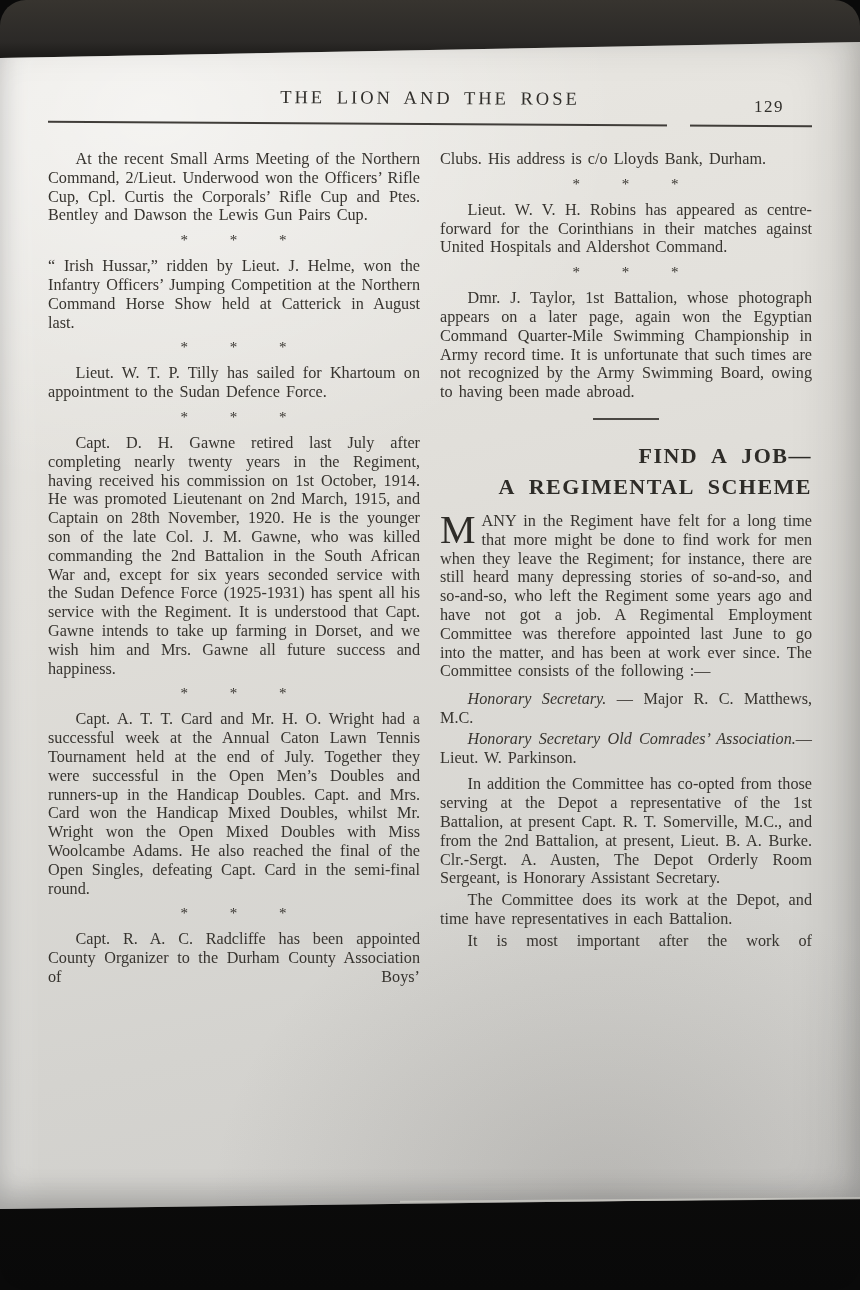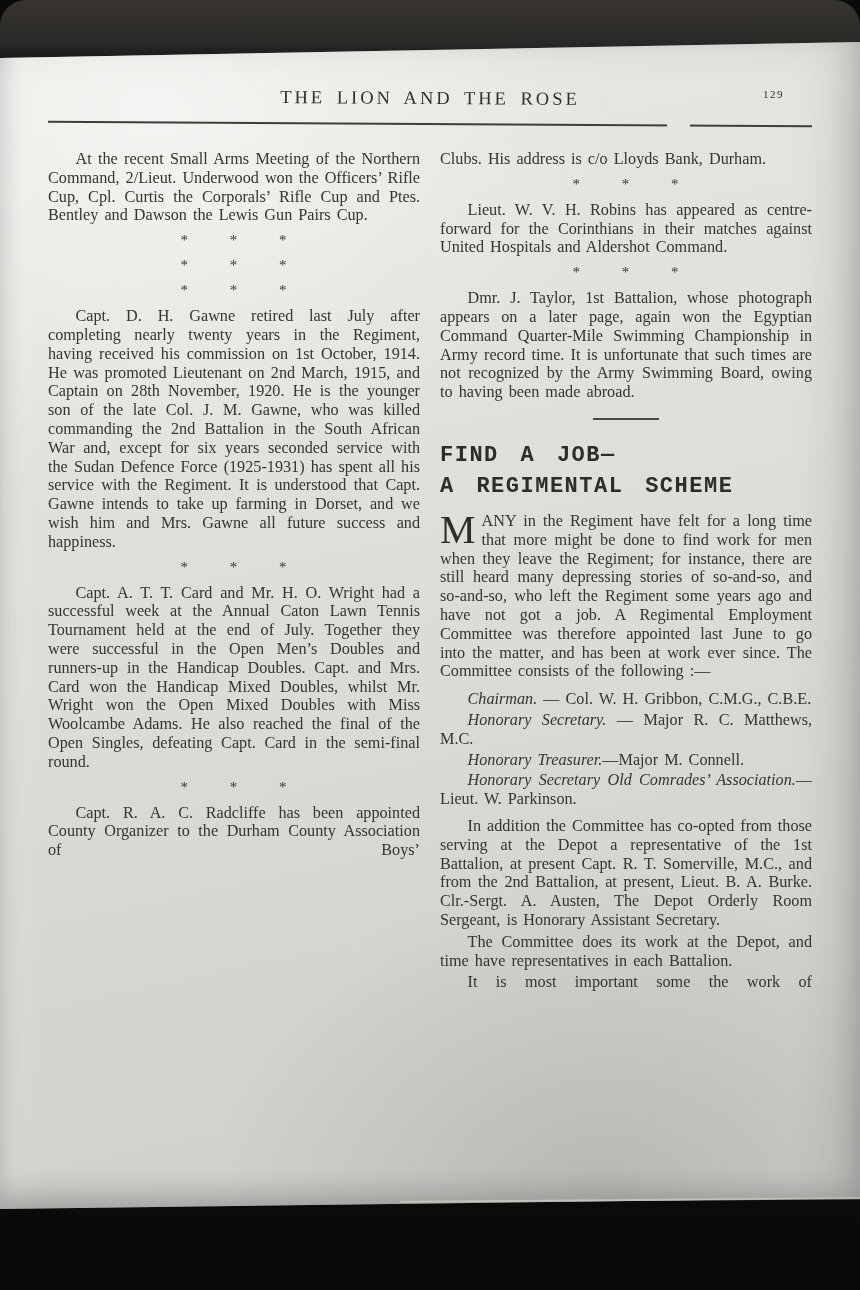--- a/index.html
+++ b/index.html
@@ -12,32 +12,32 @@
     background:
       radial-gradient(90% 55% at 18% 6%,rgba(255,255,255,0.55),rgba(255,255,255,0) 60%),
       radial-gradient(70% 45% at 70% 100%,rgba(95,93,90,0.22),rgba(0,0,0,0) 65%),
       linear-gradient(168deg,#eae8e3 0%,#dfddd8 45%,#d4d3cf 78%,#cfcecb 100%);
     box-shadow:inset 0 -12px 28px rgba(0,0,0,0.22),inset -28px 0 45px rgba(0,0,0,0.10),inset 18px 0 30px rgba(255,255,255,0.28);}
   
   .under-edge{position:absolute;left:400px;right:0;top:1199px;height:2px;background:#c9c8c2;transform:rotate(-0.45deg);opacity:0.85;}
   .content{position:absolute;left:48px;top:46px;width:764px;color:#36332e;}
   .header{position:relative;height:30px;}
   .header-title{position:absolute;left:0;right:0;text-align:center;font-size:18.5px;letter-spacing:3px;word-spacing:4px;color:#312f2b;transform:rotate(0.35deg);}
-  .header-pagenum{position:absolute;right:28px;top:0;font-size:11px;letter-spacing:1.5px;color:#312f2b;text-align:center;}
+  .header-pagenum{position:absolute;right:28px;top:9px;font-size:17px;letter-spacing:1.5px;color:#312f2b;text-align:center;}
   .header-rule{height:2px;margin-top:5px;transform:rotate(0.35deg);
     background:linear-gradient(90deg,#403d39 0 81%,transparent 81% 84%,#403d39 84% 100%);}
   .columns{display:flex;gap:20px;margin-top:25px;}
   .col-left{width:372px;}
   .col-right{flex:1;}
   p{margin:0 0 3px 0;text-align:justify;font-size:16.2px;line-height:18.8px;word-spacing:2px;color:#37342f;}
   p.indent{text-indent:1.7em;}
   p.runon{text-align-last:justify;}
   .sep{text-align:center;font-size:15px;word-spacing:2.4em;margin:7px 0 8px 0;color:#37342f;letter-spacing:1px;}
   .short-rule{width:66px;height:2px;background:#4a4743;margin:16px auto 20px auto;}
-  .art-heading{text-align:left;font-weight:bold;font-size:22px;line-height:31px;letter-spacing:1.5px;word-spacing:7px;color:#2e2c28;margin:2px 0 10px 0;font-family:Liberation Mono, monospace;}
+  .art-heading{text-align:right;font-weight:bold;font-size:22px;line-height:31px;letter-spacing:1.5px;word-spacing:7px;color:#2e2c28;margin:2px 0 10px 0;}
   .intro{margin-bottom:9px;}
   .dropcap{float:left;font-size:40px;line-height:32px;padding:2px 6px 0 0;color:#2e2c28;}
   .committee p{margin:1px 0 2px 0;text-indent:1.7em;}
   .it{font-style:italic;}
   .mt{margin-top:8px;}
 </style>
 </head>
 <body>
 
 <div class="stage">
@@ -48,21 +48,23 @@
         <div class="header-title">THE LION AND THE ROSE</div>
         <div class="header-pagenum">129</div>
       </div>
       <div class="header-rule"></div>
 
       <div class="columns">
 
         <div class="col-left">
           <p class="indent">At the recent Small Arms Meeting of the Northern Command, 2/Lieut. Underwood won the Officers’ Rifle Cup, Cpl. Curtis the Corporals’ Rifle Cup and Ptes. Bentley and Dawson the Lewis Gun Pairs Cup.</p>
           <div class="sep">* * *</div>
+          <p>“ Irish Hussar,” ridden by Lieut. J. Helme, won the Infantry Officers’ Jumping Competition at the Northern Command Horse Show held at Catterick in August last.</p>
           <div class="sep">* * *</div>
+          <p class="indent">Lieut. W. T. P. Tilly has sailed for Khartoum on appointment to the Sudan Defence Force.</p>
           <div class="sep">* * *</div>
           <p class="indent">Capt. D. H. Gawne retired last July after completing nearly twenty years in the Regiment, having received his commission on 1st October, 1914.  He was promoted Lieutenant on 2nd March, 1915, and Captain on 28th November, 1920.  He is the younger son of the late Col. J. M. Gawne, who was killed commanding the 2nd Battalion in the South African War and, except for six years seconded service with the Sudan Defence Force (1925-1931) has spent all his service with the Regiment.  It is understood that Capt. Gawne intends to take up farming in Dorset, and we wish him and Mrs. Gawne all future success and happiness.</p>
           <div class="sep">* * *</div>
           <p class="indent">Capt. A. T. T. Card and Mr. H. O. Wright had a successful week at the Annual Caton Lawn Tennis Tournament held at the end of July.  Together they were successful in the Open Men’s Doubles and runners-up in the Handicap Doubles.  Capt. and Mrs. Card won the Handicap Mixed Doubles, whilst Mr. Wright won the Open Mixed Doubles with Miss Woolcambe Adams.  He also reached the final of the Open Singles, defeating Capt. Card in the semi-final round.</p>
           <div class="sep">* * *</div>
           <p class="indent runon">Capt. R. A. C. Radcliffe has been appointed County Organizer to the Durham County Association of Boys’</p>
         </div>
 
         <div class="col-right">
           <p>Clubs.  His address is c/o Lloyds Bank, Durham.</p>
@@ -74,28 +76,26 @@
           <div class="short-rule"></div>
 
           <div class="art-heading">
             <span>FIND A JOB—</span><br>
             <span>A REGIMENTAL SCHEME</span>
           </div>
 
           <p class="intro"><span class="dropcap">M</span><span>ANY in the Regiment have felt for a long time that more might be done to find work for men when they leave the Regiment; for instance, there are still heard many depressing stories of so-and-so, and so-and-so, who left the Regiment some years ago and have not got a job.  A Regimental Employment Committee was therefore appointed last June to go into the matter, and has been at work ever since.  The Committee consists of the following :—</span></p>
 
           <div class="committee">
-            <p><span class="it">Chairman.</span><span> — Col. W. H. Gribbon, C.M.G., C.B.E.</span></p>
             <p><span class="it">Honorary Secretary.</span><span> — Major R. C. Matthews, M.C.</span></p>
-            <p><span class="it">Honorary Treasurer.</span><span>—Major M. Connell.</span></p>
             <p><span class="it">Honorary Secretary Old Comrades’ Association.</span><span>—Lieut. W. Parkinson.</span></p>
           </div>
 
           <p class="indent mt">In addition the Committee has co-opted from those serving at the Depot a representative of the 1st Battalion, at present Capt. R. T. Somerville, M.C., and from the 2nd Battalion, at present, Lieut. B. A. Burke.  Clr.-Sergt. A. Austen, The Depot Orderly Room Sergeant, is Honorary Assistant Secretary.</p>
           <p class="indent">The Committee does its work at the Depot, and time have representatives in each Battalion.</p>
-          <p class="indent runon">It is most important some the work of</p>
+          <p class="indent runon">It is most important after the work of</p>
         </div>
 
       </div>
     </div>
   </div>
   <div class="under-edge"></div>
 </div>
 
 </body></html>

